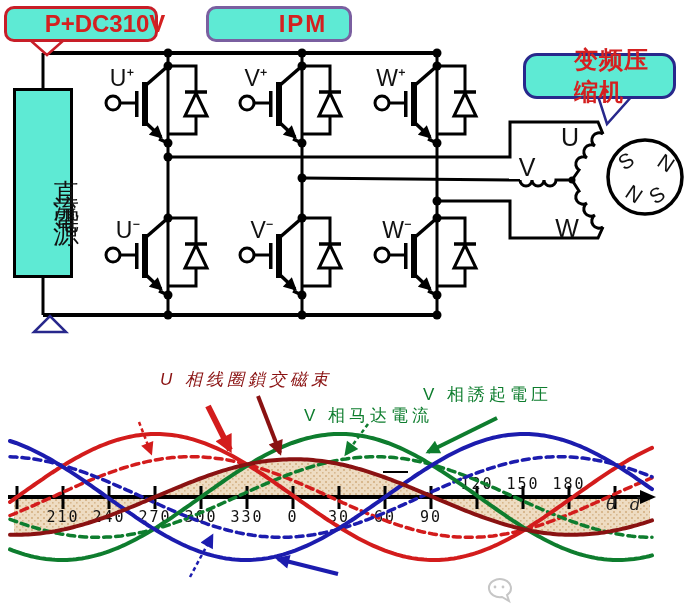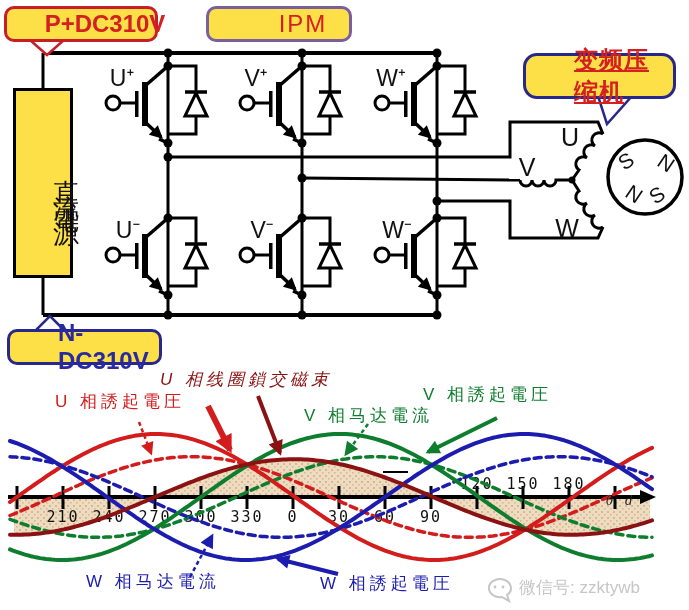--- a/index.html
+++ b/index.html
@@ -1,35 +1,35 @@
 <!DOCTYPE html>
 <html><head>
 <meta charset="utf-8">
 <style>
   html,body{margin:0;padding:0;background:#fff;}
   #stage{position:relative;width:689px;height:610px;background:#fff;overflow:hidden;
          font-family:"Liberation Sans","DejaVu Sans",sans-serif;}
   #art{position:absolute;left:0;top:0;}
-  .lblbox{position:absolute;box-sizing:border-box;background:#fde047;display:flex;
+  .lblbox{position:absolute;box-sizing:border-box;background:#5eead4;display:flex;
           align-items:center;justify-content:center;border-radius:10px;padding-left:48px;}
   .p-box{left:4px;top:6px;width:154px;height:36px;border:3px solid #c81e28;
          color:#d42020;font-size:24px;font-weight:bold;}
   .ipm-box{left:206px;top:6px;width:146px;height:36px;border:3px solid #7a5fa0;
-         color:#d42020;font-size:24px;font-weight:normal;letter-spacing:2px;}
+         color:#d42020;font-size:24px;font-weight:bold;letter-spacing:2px;}
   .comp-box{left:523px;top:53px;width:153px;height:46px;border:3px solid #28288c;
-         border-radius:14px;color:#d42020;font-size:24px;font-weight:bold;letter-spacing:1px;text-decoration:underline;}
+         border-radius:14px;color:#d42020;font-size:24px;font-weight:bold;letter-spacing:1px;}
   .n-box{left:7px;top:329px;width:155px;height:36px;border:3px solid #28288c;
          color:#2a2aa0;font-size:24px;font-weight:bold;}
   .dc-box{left:13px;top:88px;width:60px;height:190px;border:3px solid #000;border-radius:0;
          color:#111;font-size:26px;letter-spacing:14px;
          writing-mode:vertical-rl;text-orientation:upright;padding-top:8px;}
   .curve-lbl{position:absolute;font-size:17px;letter-spacing:4px;white-space:nowrap;}
   .c-red{color:#d31c1c;} .c-maroon{color:#8a1212;font-style:italic;} .c-green:{color:#0e7d2e;}
   .c-green{color:#0e7d2e;} .c-blue{color:#1c1cae;}
-  .theta-lbl{position:absolute;left:606px;top:494px;font-size:12px;color:#222;
+  .theta-lbl{position:absolute;left:606px;top:494px;font-size:17px;color:#222;
          font-family:"DejaVu Serif",serif;font-style:italic;letter-spacing:4px;}
   .watermark{position:absolute;left:519px;top:576px;color:#c6c6c6;font-size:17px;}
 </style>
 </head>
 <body>
 
 <div id="stage">
 
   <svg id="art" width="689" height="610" viewBox="0 0 689 610">
     <defs>
@@ -224,26 +224,21 @@
     <g id="g-wm">
       <path d="M489,589 a11,9 0 1 1 18,6 l2,6 -7,-4 a11,9 0 0 1 -13,-8z" fill="none" stroke="#c6c6c6" stroke-width="2"></path>
       <circle cx="495" cy="587" r="1.4" fill="#c6c6c6"></circle>
         <circle cx="503" cy="587" r="1.4" fill="#c6c6c6"></circle>
     </g>
   </svg>
 
   <div class="lblbox p-box">P+DC310V</div>
   <div class="lblbox ipm-box">IPM</div>
   <div class="lblbox comp-box">变频压缩机</div>
-  <div class="lblbox n-box">N-DC310V</div>
   <div class="lblbox dc-box">直流電源</div>
 
   <div class="curve-lbl c-maroon" style="left:160px;top:368px;">U 相线圈鎖交磁束</div>
-  <div class="curve-lbl c-red" style="left:55px;top:390px;">U 相誘起電圧</div>
   <div class="curve-lbl c-green" style="left:423px;top:383px;">V 相誘起電圧</div>
   <div class="curve-lbl c-green" style="left:304px;top:404px;">V 相马达電流</div>
-  <div class="curve-lbl c-blue" style="left:320px;top:572px;">W 相誘起電圧</div>
-  <div class="curve-lbl c-blue" style="left:86px;top:570px;">W 相马达電流</div>
 
   <div class="theta-lbl">θ d</div>
 
-  <div class="watermark">微信号: zzktywb</div>
 </div>
 
 </body></html>

